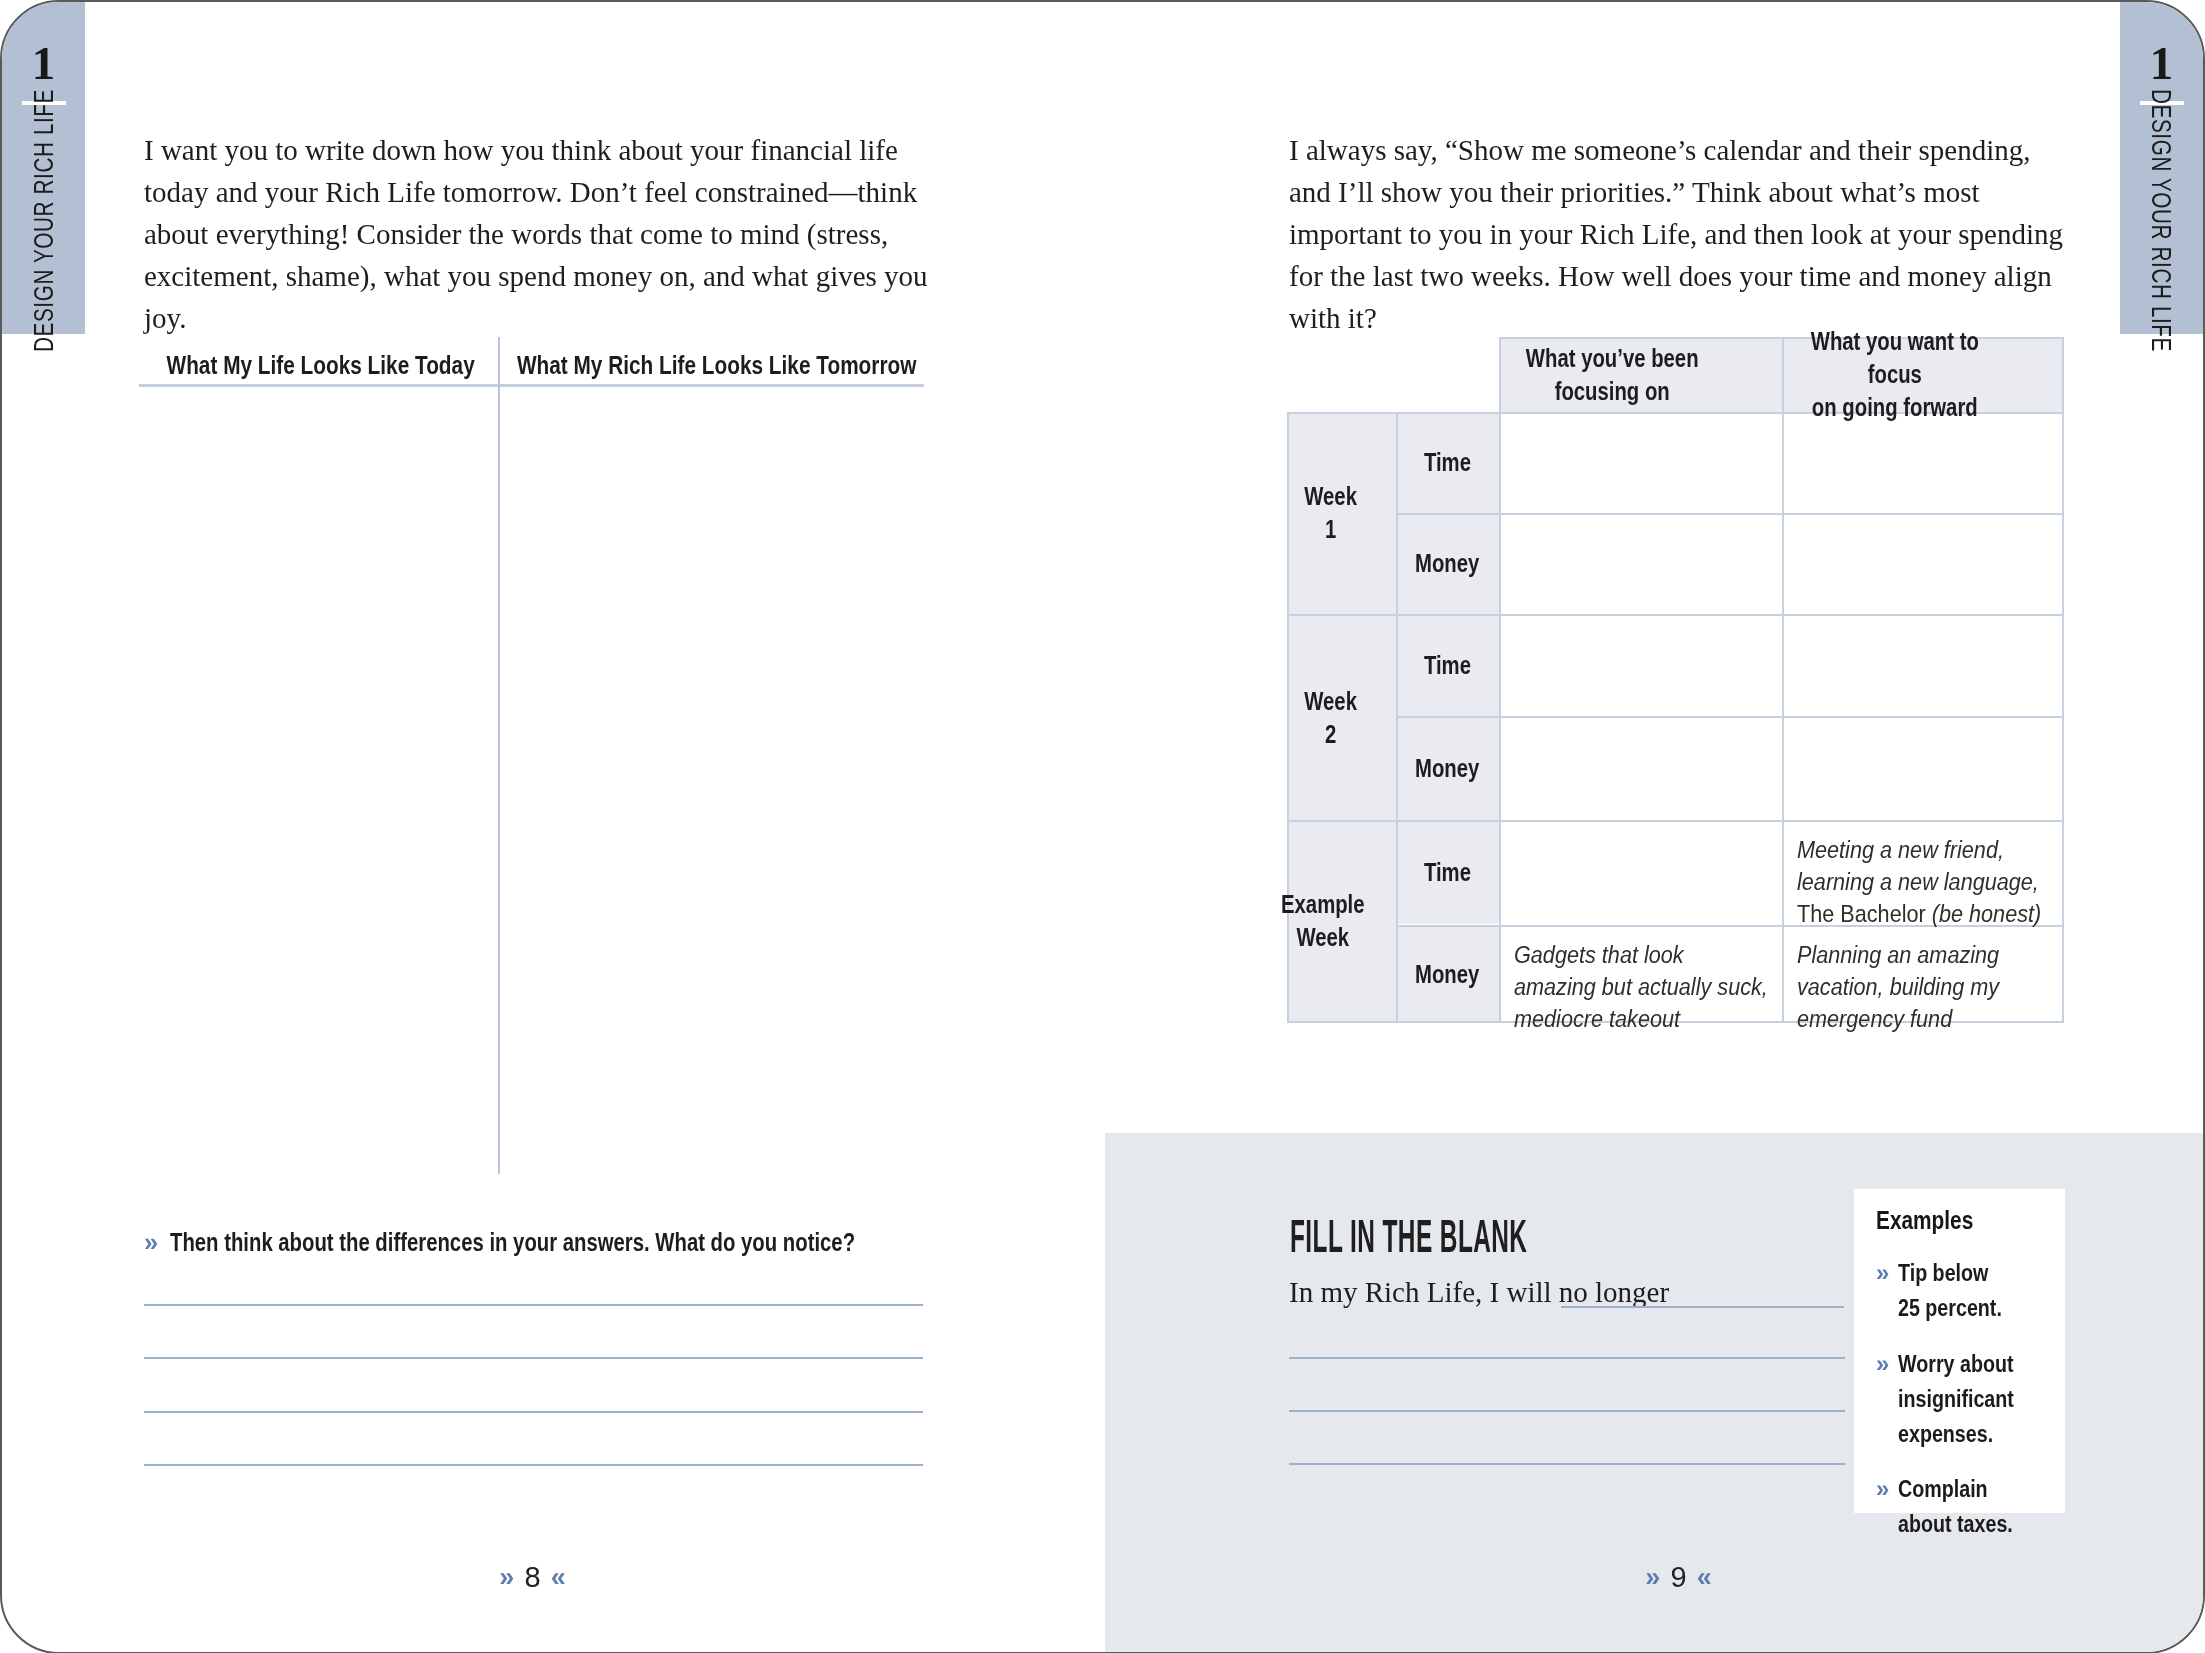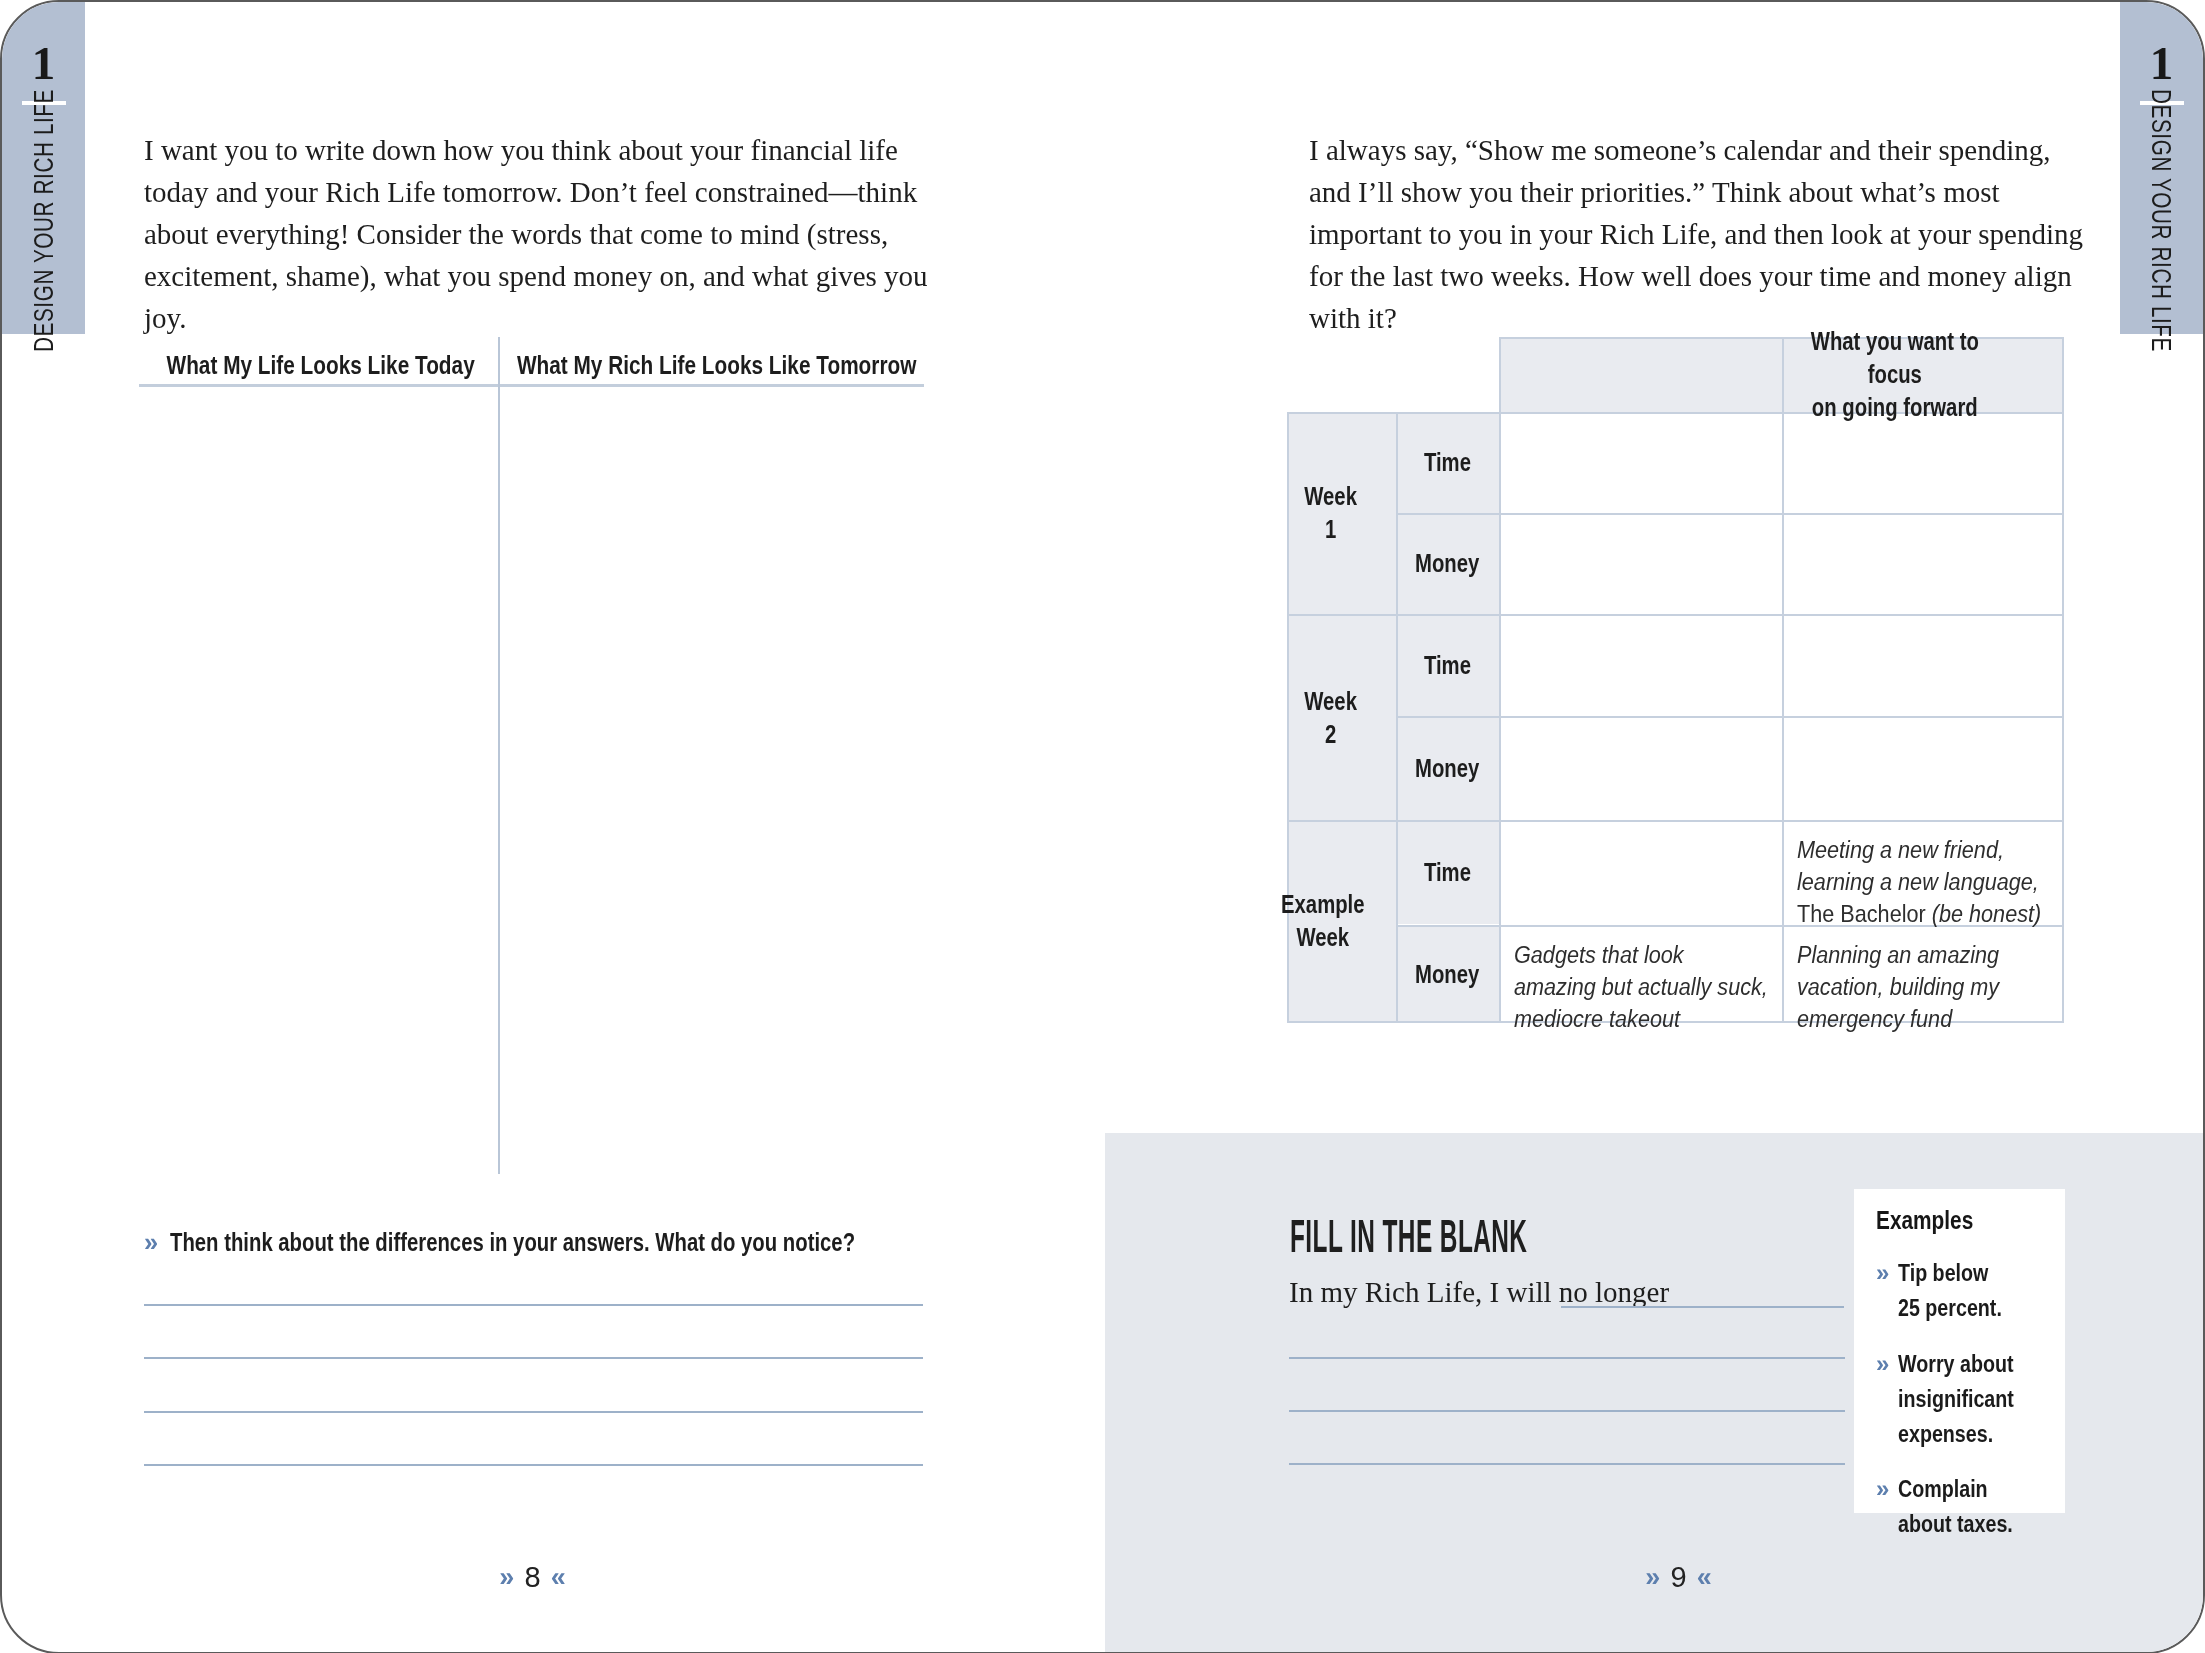--- a/index.html
+++ b/index.html
@@ -100,21 +100,21 @@
   <div class="hline" style="left:142px; top:1355px; width:779px;"></div>
   <div class="hline" style="left:142px; top:1409px; width:779px;"></div>
   <div class="hline" style="left:142px; top:1462px; width:779px;"></div>
 
   <div class="pagenum" style="left:471px; top:1559px;">
     <span class="mk pn-mark">»</span>
     <span class="pn-num">8</span>
     <span class="mk pn-mark">«</span>
   </div>
 
-  <div class="serif-para" style="left:1287px; top:127px;margin-left:20px;">I always say, “Show me someone’s calendar and their spending, and I’ll show you their priorities.” Think about what’s most important to you in your Rich Life, and then look at your spending for the last two weeks. How well does your time and money align with it?</div>
+  <div class="serif-para" style="left:1287px; top:127px;">I always say, “Show me someone’s calendar and their spending, and I’ll show you their priorities.” Think about what’s most important to you in your Rich Life, and then look at your spending for the last two weeks. How well does your time and money align with it?</div>
 
   <div class="panel"></div>
 
   <div class="rt-bg" style="left:1497px; top:335px; width:283px; height:75px;"></div>
   <div class="rt-bg" style="left:1780px; top:335px; width:282px; height:75px;"></div>
   <div class="rt-bg" style="left:1285px; top:410px; width:109px; height:202px;"></div>
   <div class="rt-bg" style="left:1285px; top:612px; width:109px; height:207px;"></div>
   <div class="rt-bg" style="left:1285px; top:818px; width:109px; height:202px;"></div>
   <div class="rt-bg" style="left:1394px; top:410px; width:103px; height:101px;"></div>
   <div class="rt-bg" style="left:1394px; top:511px; width:103px; height:101px;"></div>
@@ -130,20 +130,24 @@
   <div class="gline" style="left:2060px; top:335px; width:1.7px; height:685px;"></div>
   <div class="gline" style="left:1497px; top:335px; width:565px; height:1.7px;"></div>
   <div class="gline" style="left:1285px; top:410px; width:777px; height:1.7px;"></div>
   <div class="gline" style="left:1394px; top:511px; width:668px; height:1.7px;"></div>
   <div class="gline" style="left:1285px; top:612px; width:777px; height:1.7px;"></div>
   <div class="gline" style="left:1394px; top:714px; width:668px; height:1.7px;"></div>
   <div class="gline" style="left:1285px; top:818px; width:777px; height:1.7px;"></div>
   <div class="gline" style="left:1394px; top:923px; width:668px; height:1.7px;"></div>
   <div class="gline" style="left:1285px; top:1019px; width:777px; height:1.7px;"></div>
 
+  <div class="rt-lab cond" style="left:1497px; top:335px; width:283px; height:75px;">
+    <span class="cx-c">What you’ve been
+focusing on</span>
+  </div>
   <div class="rt-lab cond" style="left:1780px; top:335px; width:282px; height:75px;">
     <span class="cx-c">What you want to focus
 on going forward</span>
   </div>
   <div class="rt-lab cond" style="left:1285px; top:410px; width:109px; height:202px;">
     <span class="cx-c">Week
 1</span>
   </div>
   <div class="rt-lab cond" style="left:1285px; top:612px; width:109px; height:207px;">
     <span class="cx-c">Week

